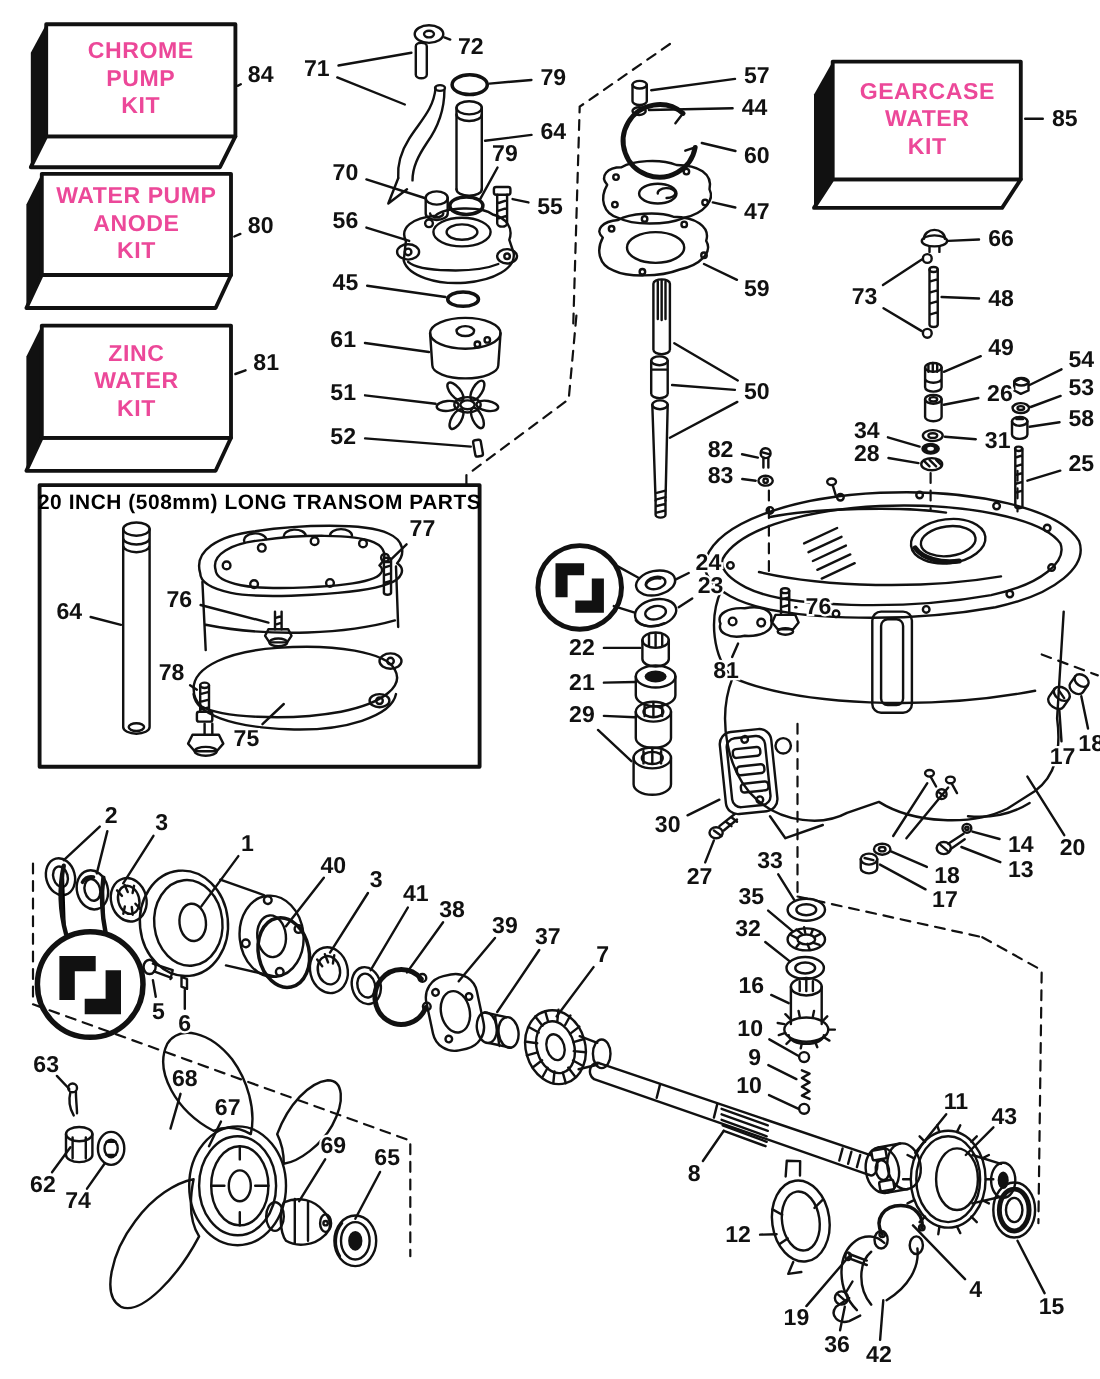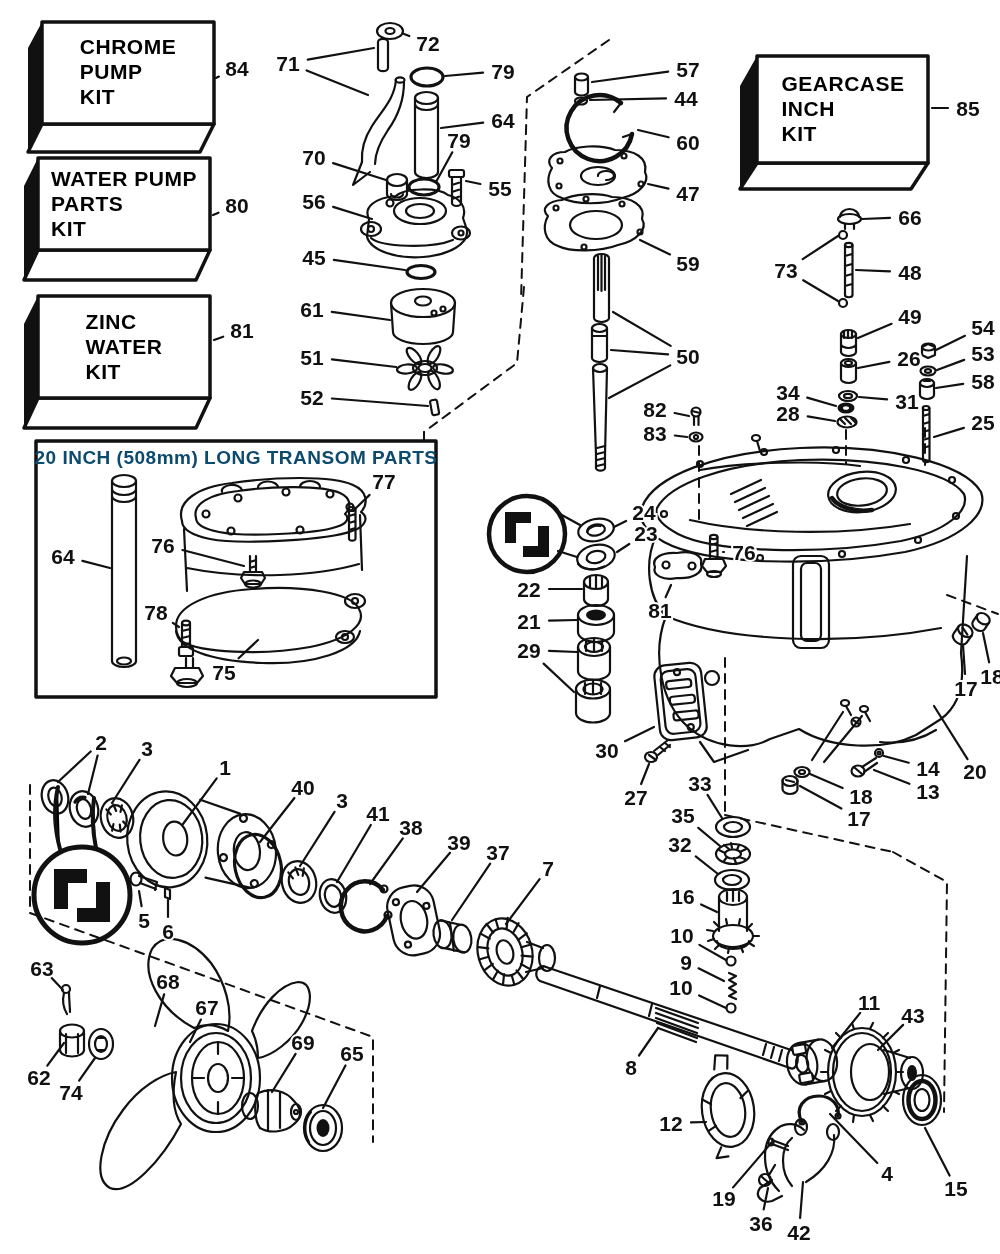--- a/index.html
+++ b/index.html
@@ -11,23 +11,23 @@
       fill:none;stroke:#111;stroke-width:2.2;stroke-linecap:round;stroke-linejoin:round}
   .fil{fill:#111;stroke:none}
   .wfil{fill:#fff;stroke:#111;stroke-width:2.2;stroke-linejoin:round}
   .box{fill:#fff;stroke:#111;stroke-width:3.5;stroke-linejoin:round}
   .dsh{fill:none;stroke:#111;stroke-width:2;stroke-dasharray:9 7;stroke-linecap:round}
   .ldr{stroke:#111;stroke-width:2.2;stroke-linecap:round}
   .thk{stroke-width:3.2 !important}
   .sw45{stroke-width:4.5 !important}
   .callout{font:700 21px "Liberation Sans",sans-serif;fill:#111;stroke:#fff;stroke-width:4px;
            paint-order:stroke;text-anchor:middle;dominant-baseline:central}
-  .kitlabel{position:absolute;transform:translate(-50%,-50%);color:#000000;
+  .kitlabel{position:absolute;transform:translate(-50%,-50%);text-align:center;color:#ec4899;
             font:700 21px/1.18 "Liberation Sans",sans-serif;letter-spacing:.5px;white-space:pre-line}
-  .insettitle{position:absolute;transform:translate(-50%,-50%);color:#0c4a6e;white-space:nowrap;
+  .insettitle{position:absolute;transform:translate(-50%,-50%);color:#000000;white-space:nowrap;
             font:700 19px "Liberation Sans",sans-serif;letter-spacing:.5px}
 </style>
 </head>
 <body>
 
 <div class="stage">
 <svg id="art" width="1000" height="1254" viewBox="0 0 1000 1254" xmlns="http://www.w3.org/2000/svg">
 
   <g>
     <polygon class="fil" points="42,22 28,48 28,152 44,124"></polygon>
@@ -668,22 +668,22 @@
         <text x="156" y="612" class="callout">78</text>
         <line x1="238.6" y1="658.3" x2="258" y2="640" class="ldr"></line>
         <text x="224" y="672" class="callout">75</text>
       </g>
 </svg>
 
 <div class="kitlabel" style="left:128px;top:72px">CHROME
 PUMP
 KIT</div>
 <div class="kitlabel" style="left:124px;top:204px">WATER PUMP
-PARTS
+ANODE
 KIT</div>
 <div class="kitlabel" style="left:124px;top:347px">ZINC
 WATER
 KIT</div>
 <div class="kitlabel" style="left:843px;top:109px">GEARCASE
-INCH
+WATER
 KIT</div>
 <div class="insettitle" style="left:236px;top:458px">20 INCH (508mm) LONG TRANSOM PARTS</div>
 </div>
 
 </body></html>

